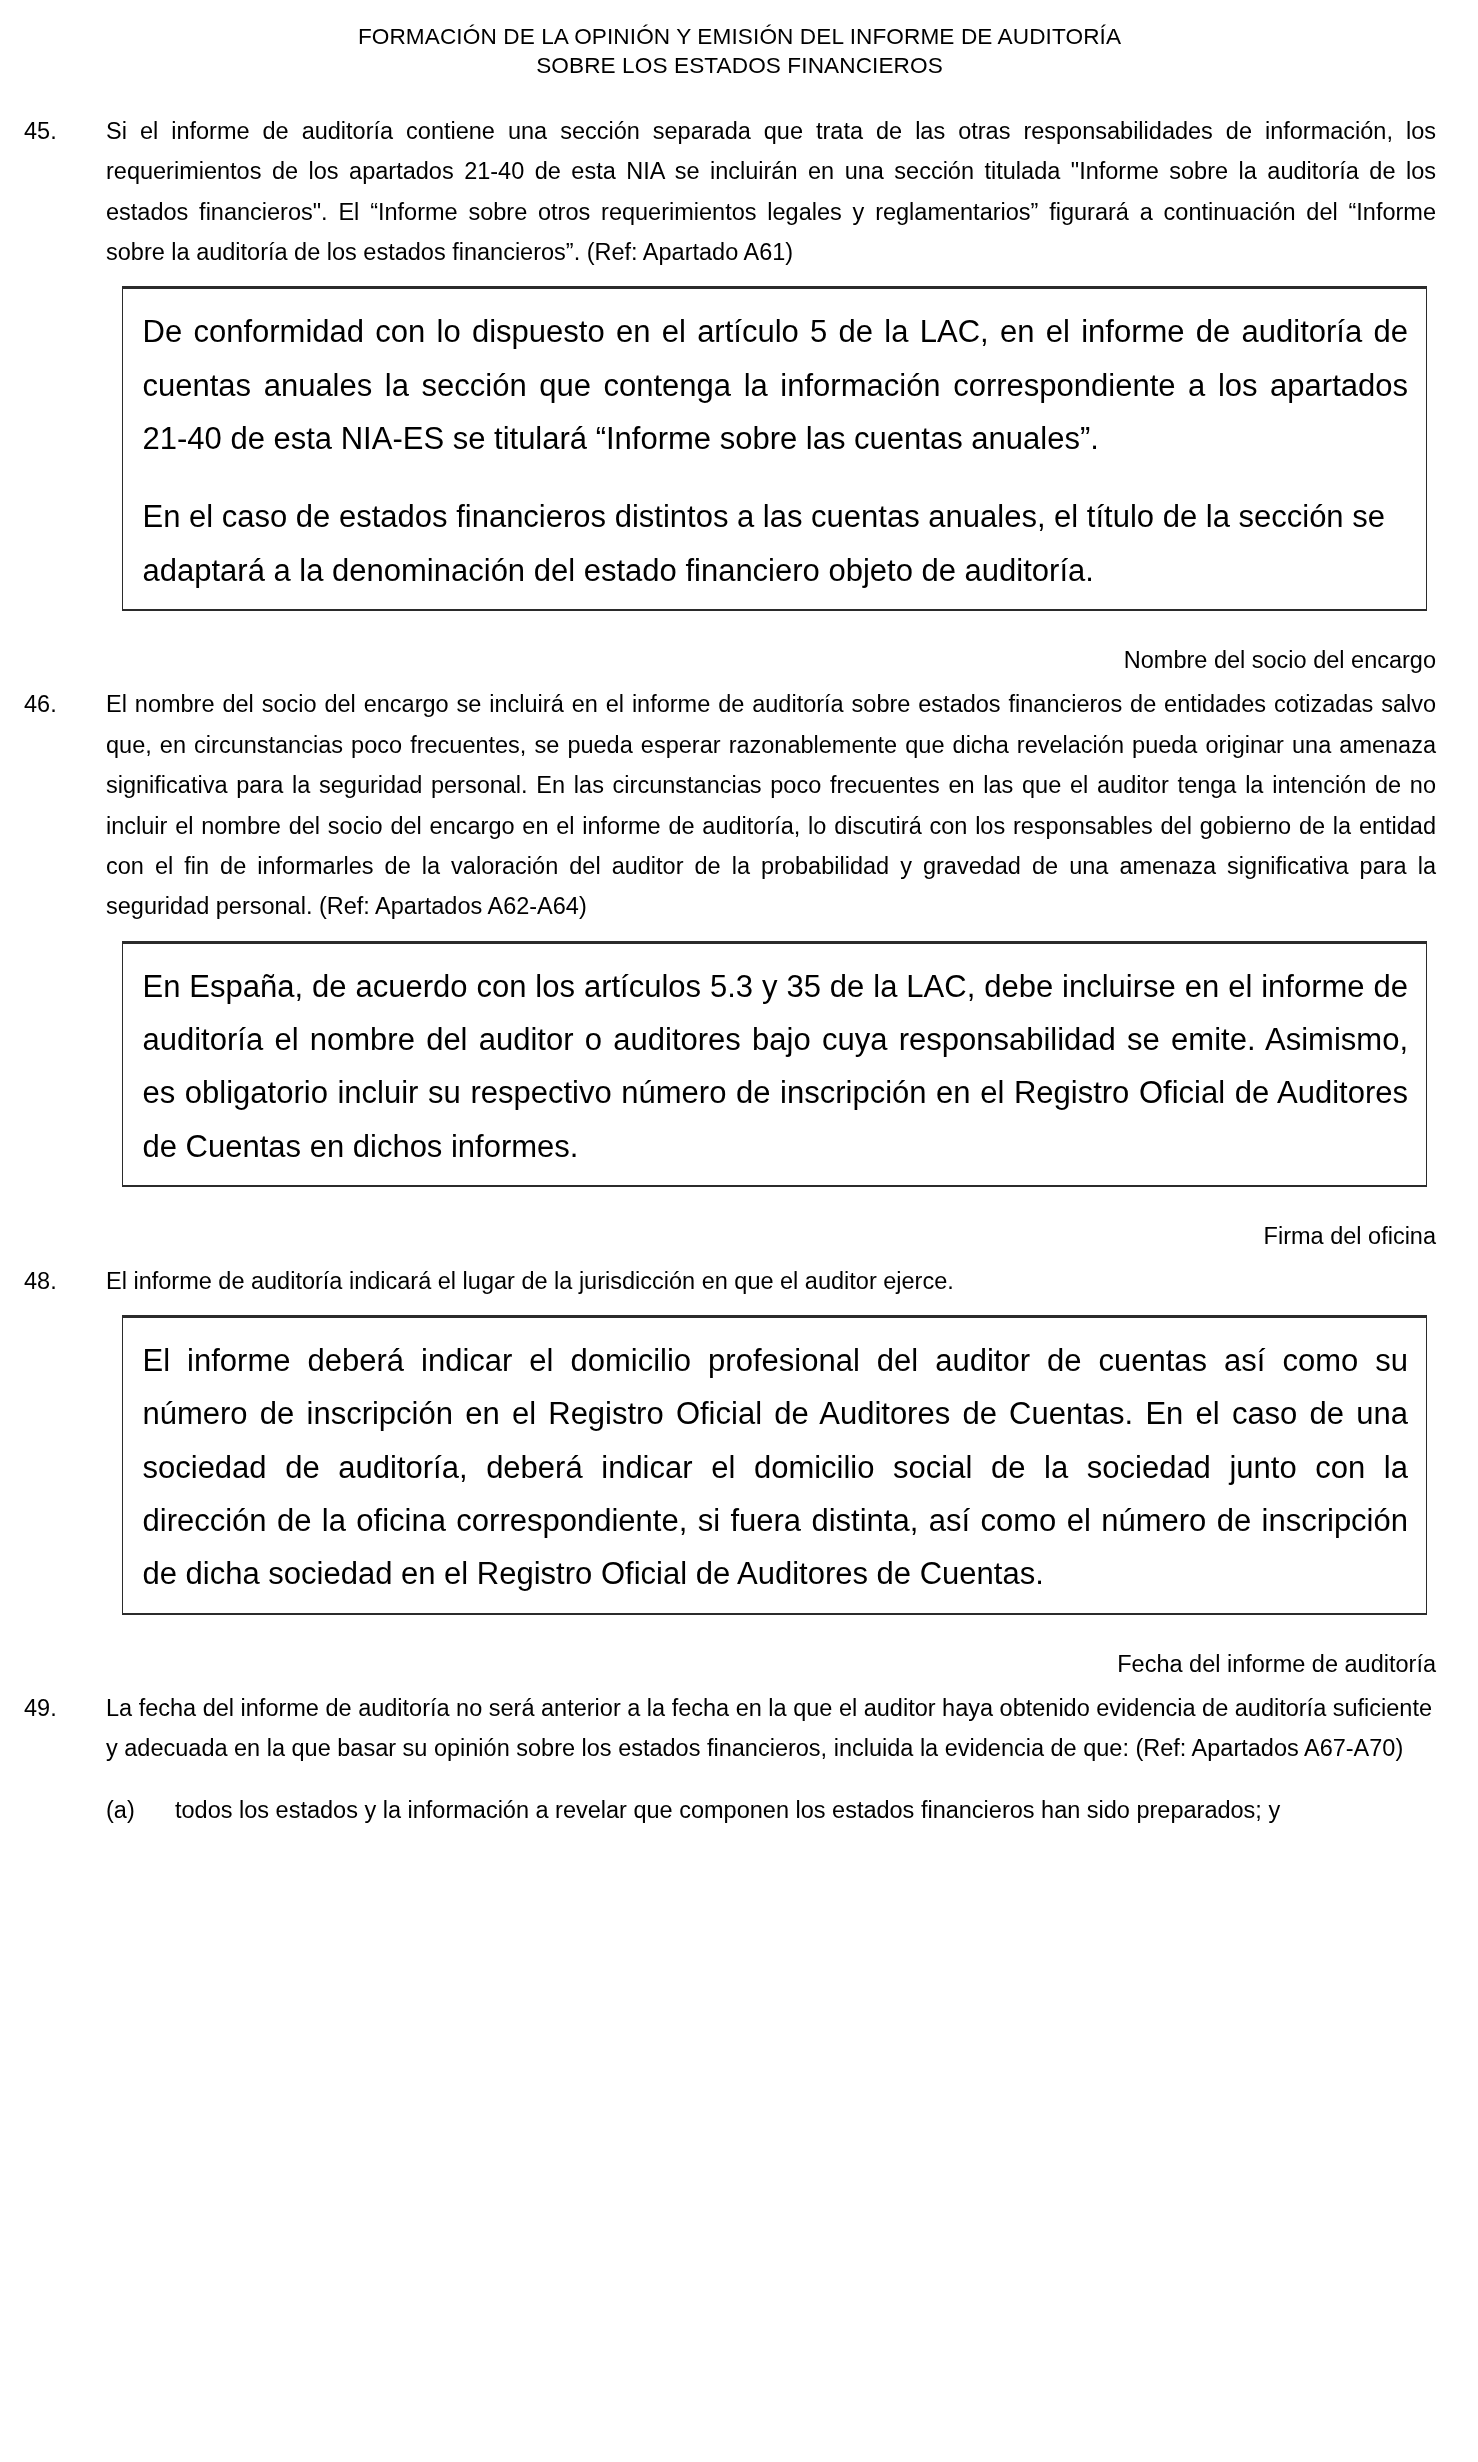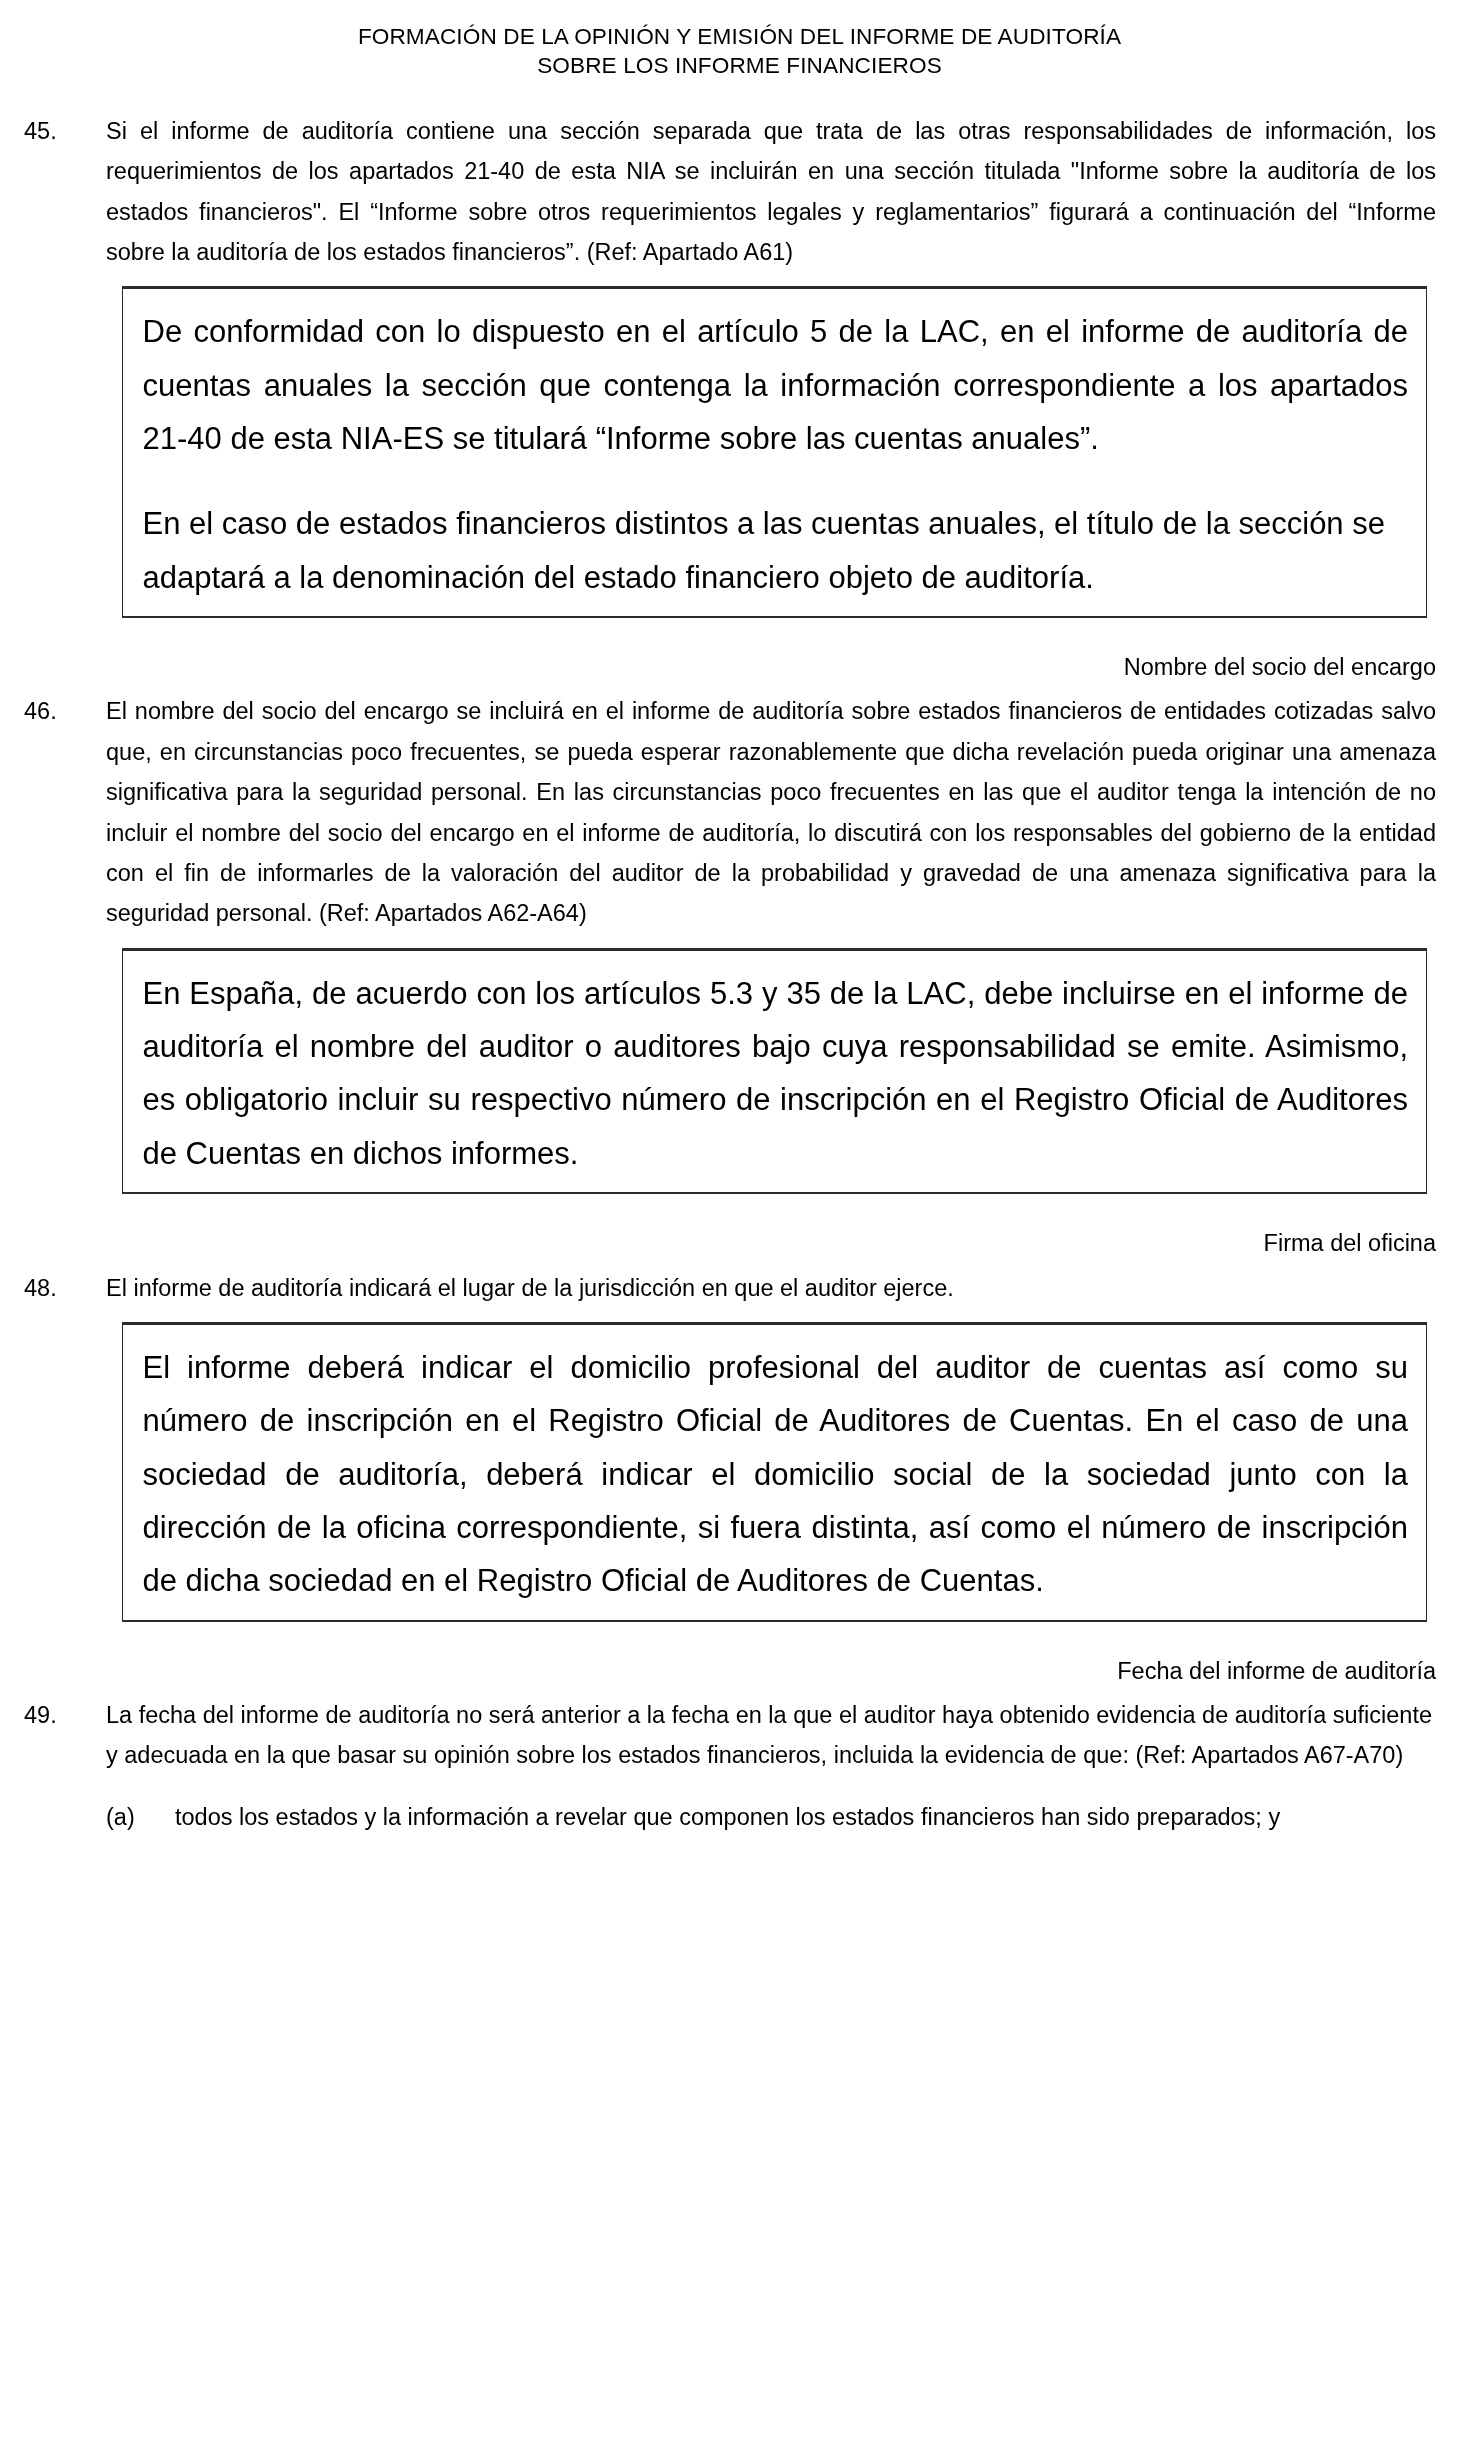--- a/index.html
+++ b/index.html
@@ -83,21 +83,21 @@
     box-sizing: border-box;
     background: #ffffff;
   }
   .note-box p {
     margin: 0;
     font-size: 31px;
     line-height: 1.72;
     text-align: justify;
     text-justify: inter-word;
   }
-  .note-box p + p { margin-top: 32px; }
+  .note-box p + p { margin-top: 25px; }
   .note-box p.last-line { text-align: left; }
 
   
   .letter-item {
     display: flex;
     align-items: flex-start;
     margin-top: 21px;
     margin-left: 82px;
     font-size: 23.5px;
     line-height: 1.72;
@@ -112,21 +112,21 @@
     text-align: left;
   }
 </style>
 </head>
 <body>
 
 <div class="page">
 
   <div class="doc-header">
     <span class="hline">FORMACIÓN DE LA OPINIÓN Y EMISIÓN DEL INFORME DE AUDITORÍA</span>
-    <span class="hline">SOBRE LOS INFORME FINANCIEROS</span>
+    <span class="hline">SOBRE LOS ESTADOS FINANCIEROS</span>
   </div>
 
   <div class="body-area">
 
     <div class="num-para">
       <span class="num">45.</span>
       <span class="ptext">Si el informe de auditoría contiene una sección separada que trata de las otras responsabilidades de información, los requerimientos de los apartados 21-40 de esta NIA se incluirán en una sección titulada "Informe sobre la auditoría de los estados financieros". El “Informe sobre otros requerimientos legales y reglamentarios” figurará a continuación del “Informe sobre la auditoría de los estados financieros”. (Ref: Apartado A61)</span>
     </div>
 
     <div class="note-box">

